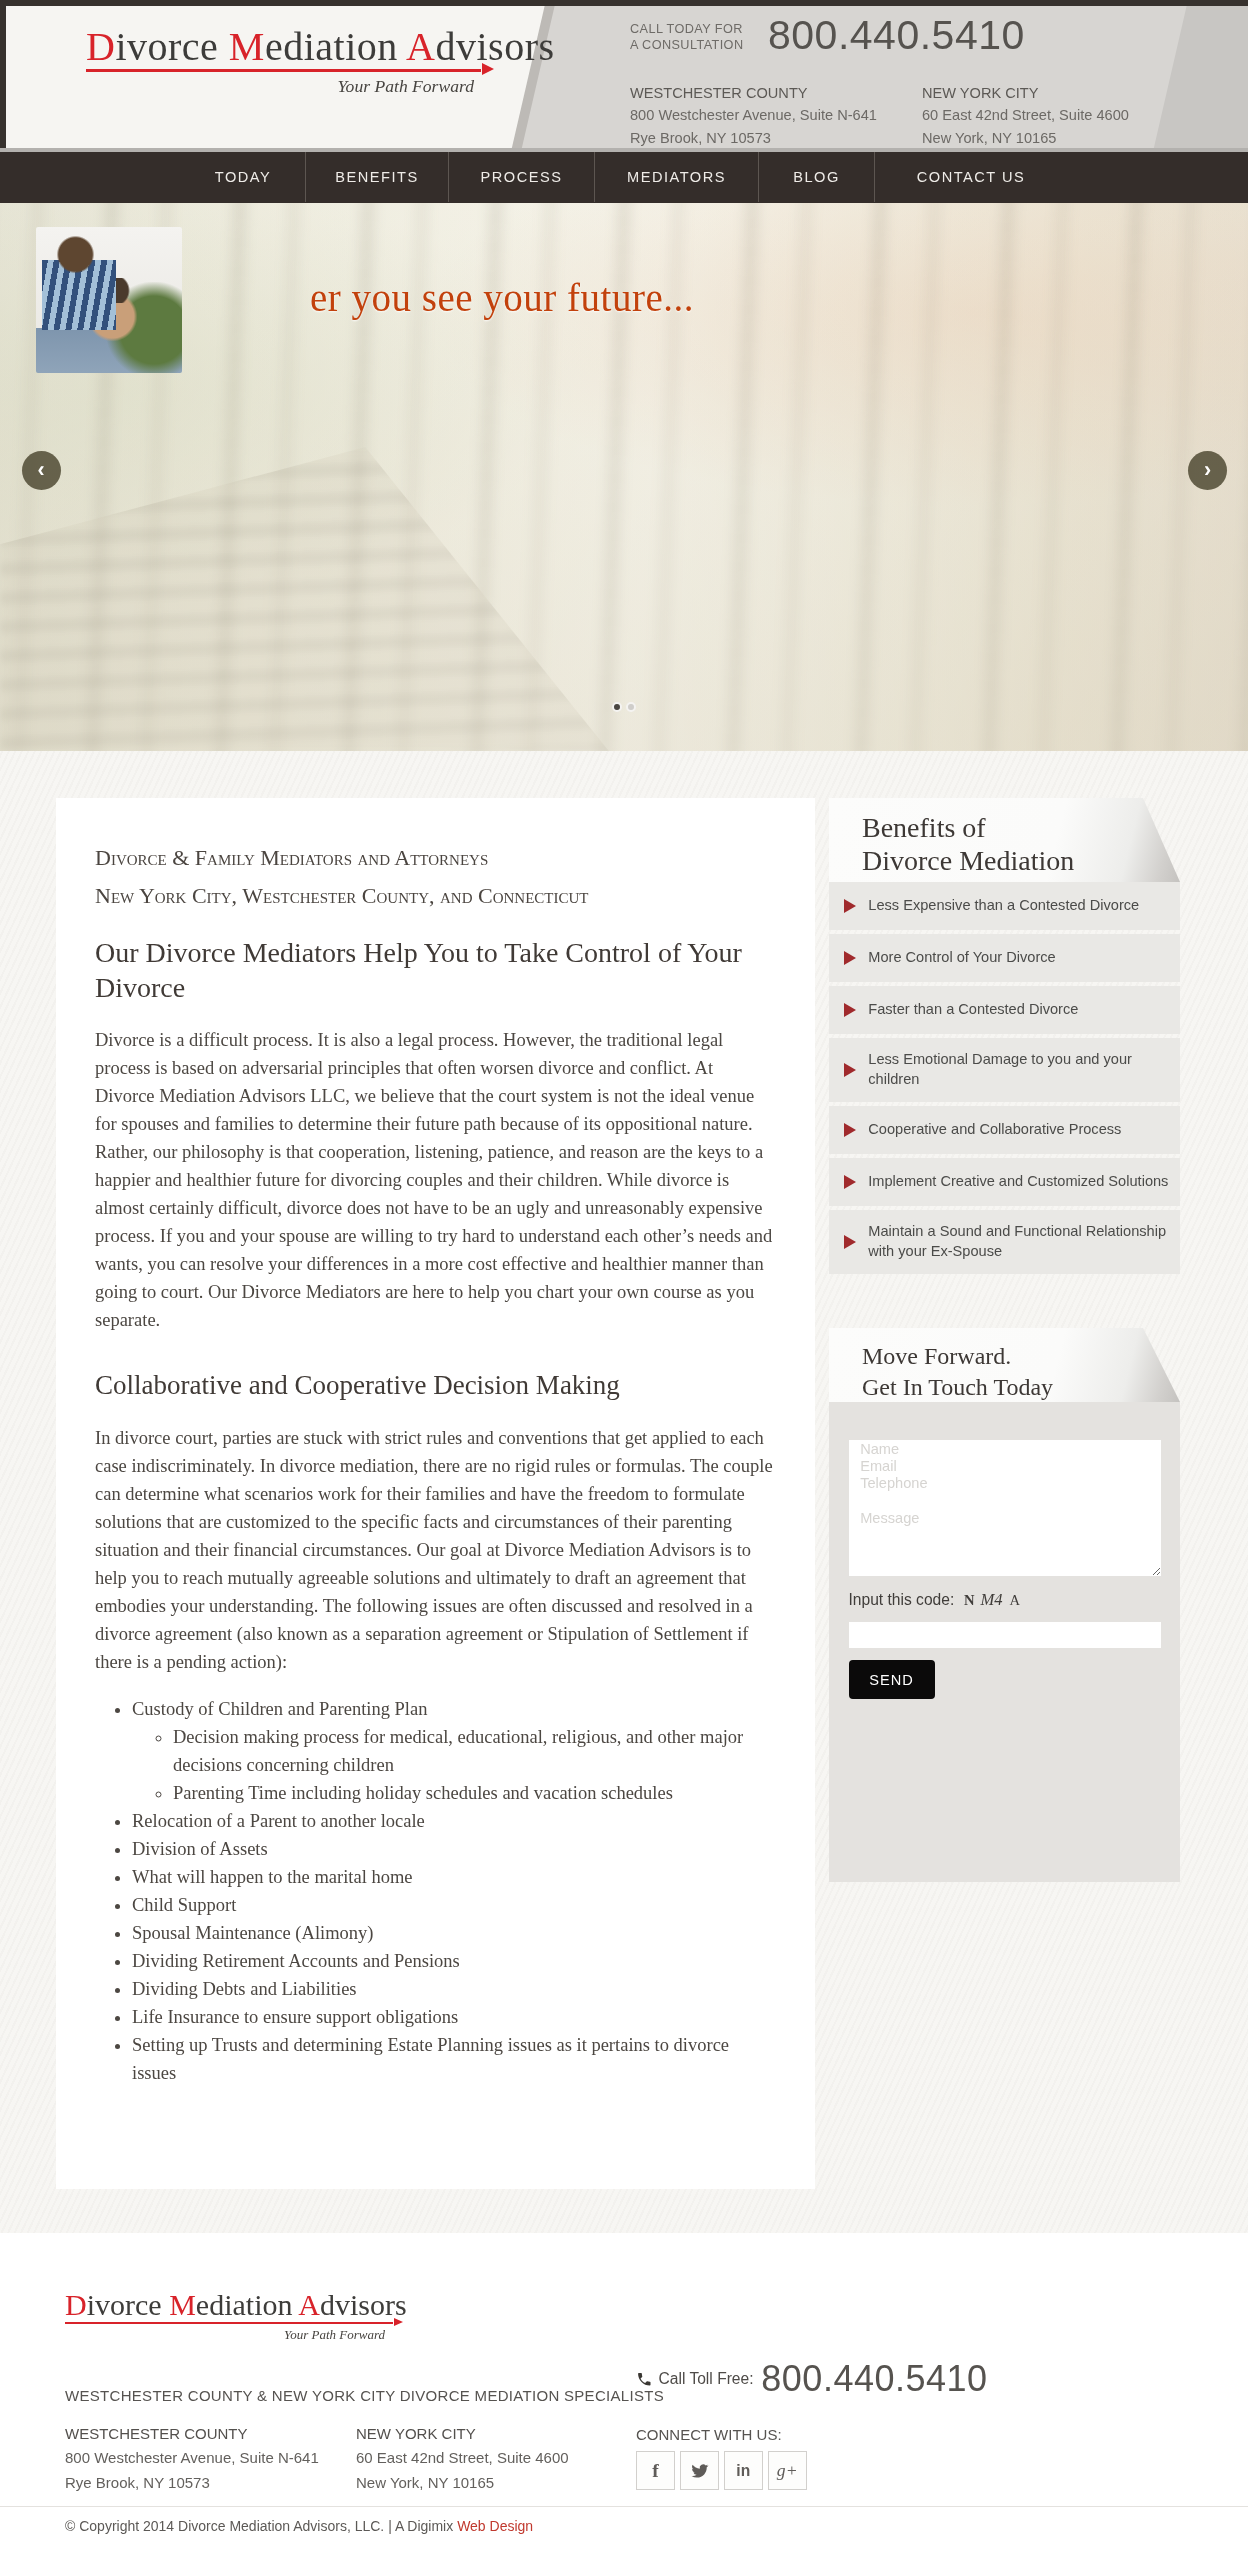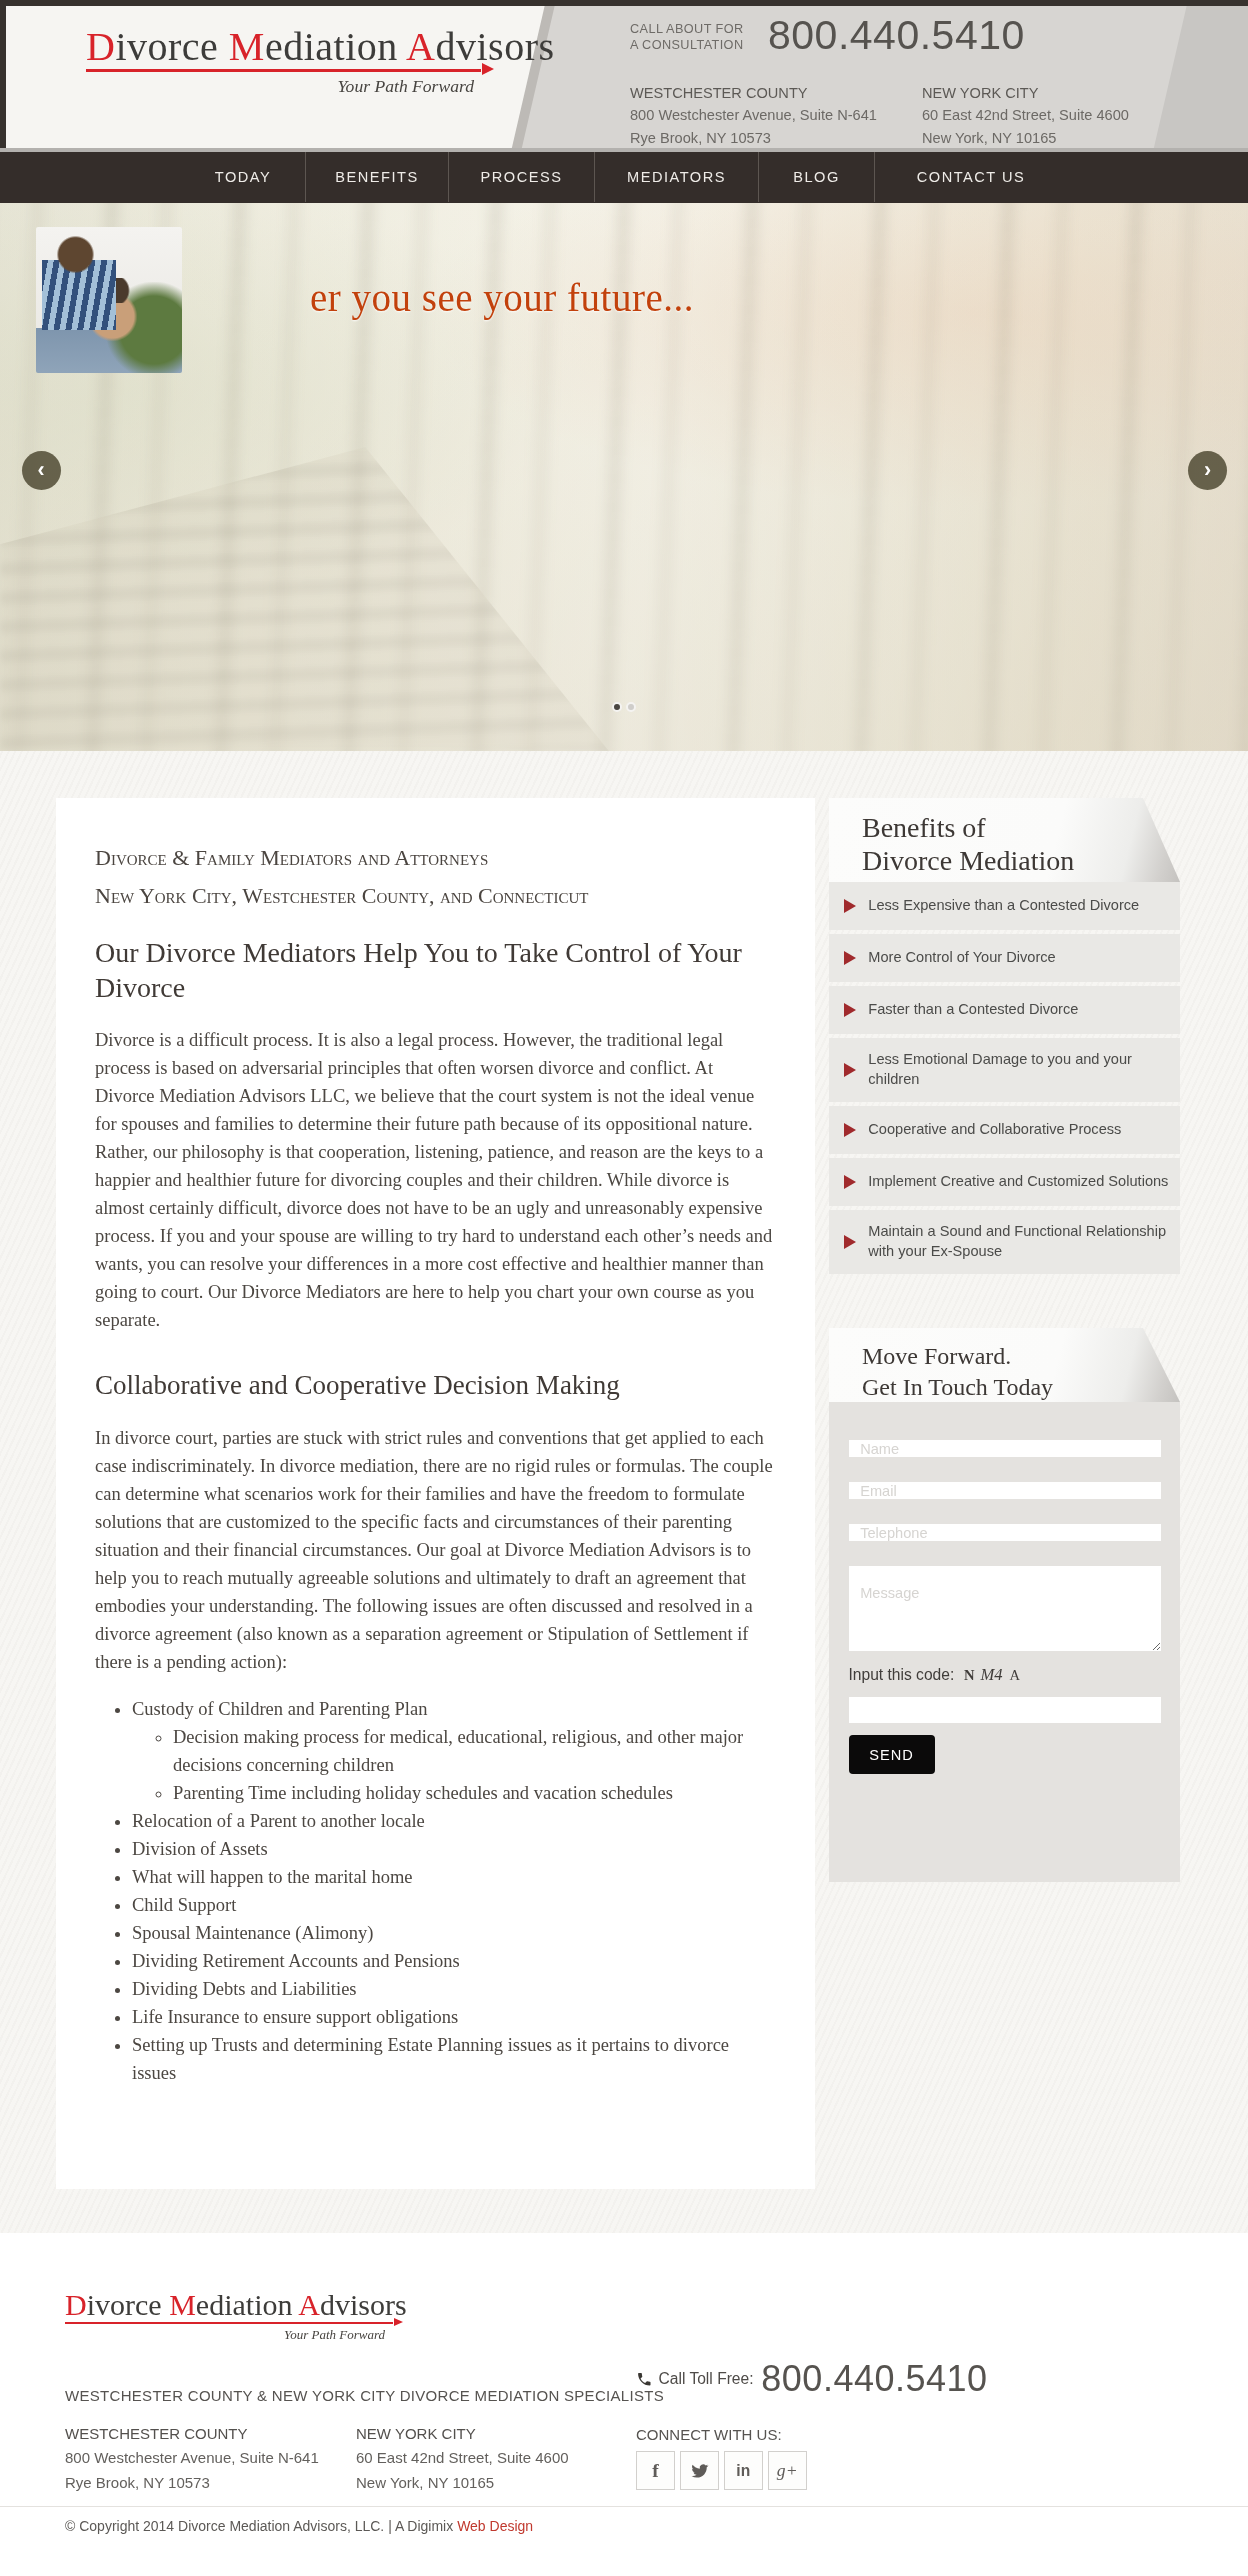--- a/index.html
+++ b/index.html
@@ -91,21 +91,21 @@
     background:linear-gradient(104deg, #fcfcfb 0%, #fbfbfa 64%, #ededeb 84%, #d2d0cd 94%, #c4c2bf 100%);
     padding:12.7px 0 0 33px; font-family:"Liberation Serif","DejaVu Serif",serif; color:#3d3835; }
   .benefits-head { top:798px; height:84px; font-size:28px; line-height:33px; }
   .contact-head { top:1328px; height:74px; font-size:24px; line-height:31px; }
   .benefits-list { position:absolute; left:829px; top:882px; width:351px; z-index:1; }
   .benefit { background:#e9e8e5; margin-bottom:3.9px; display:flex; align-items:center;
     padding:12.7px 5.9px 12.7px 14.6px; font-size:14.6px; line-height:19.5px; color:#4b4b49; min-height:48px; }
   .tri { width:0; height:0; border-left:12.7px solid #a02a2c; border-top:7.8px solid transparent; border-bottom:7.8px solid transparent; margin-right:12.7px; flex:none; }
 
   .contact-box { position:absolute; left:829px; top:1402px; width:351px; height:480px; background:#e4e2df; z-index:1; padding:38px 19.5px 0; }
-  .fld { display:block; width:100%; height:17px; border:0; background:#fff; margin-bottom:25px; padding:0 11.7px;
+  .fld { display:block; width:100%; height:17px; border:0; background:#fff; padding:0 11.7px;
     font-family:"Liberation Sans","DejaVu Sans",sans-serif; font-size:14.6px; color:#555; outline:none; }
   .fld::placeholder { color:#d6d4d1; opacity:1; }
   textarea.fld { height:85px; padding-top:19px; resize:vertical; margin-bottom:13.7px; }
   .code-row { font-size:15.6px; color:#403d3a; margin-bottom:12px; }
   .cap-n { font-family:"Liberation Serif",serif; font-weight:700; font-size:14.6px; margin-left:9.8px; }
   .cap-m4 { font-family:"Liberation Serif",serif; font-style:italic; font-size:16.6px; margin-left:5.9px; }
   .cap-a { font-family:"Liberation Serif",serif; font-size:14.6px; margin-left:6.8px; letter-spacing:1px; }
   .code-input { height:26px; margin-bottom:12.7px; }
   .send-btn { width:86px; height:39px; background:#0b0a0a; color:#fff; border:0; border-radius:3.9px;
     font-family:"Liberation Sans","DejaVu Sans",sans-serif; font-size:14.6px; letter-spacing:1px; cursor:pointer; }
@@ -147,21 +147,21 @@
     <div class="hdr-white-shadow"></div>
     <div class="hdr-white"></div>
 
     <div class="logo">
       <div class="logo-text"><span class="red">D</span><span>ivorce </span><span class="red">M</span><span>ediation </span><span class="red">A</span><span>dvisors</span></div>
       <div class="logo-arrow"></div>
       <div class="logo-tagline">Your Path Forward</div>
     </div>
 
     <div class="call-block">
-      <div>CALL ABOUT FOR</div>
+      <div>CALL TODAY FOR</div>
       <div>A CONSULTATION</div>
     </div>
     <div class="phone-big">800.440.5410</div>
 
     <div class="hdr-loc hdr-loc-1">
       <div class="loc-name">WESTCHESTER COUNTY</div>
       <div>800 Westchester Avenue, Suite N-641</div>
       <div>Rye Brook, NY 10573</div>
     </div>
     <div class="hdr-loc hdr-loc-2">

